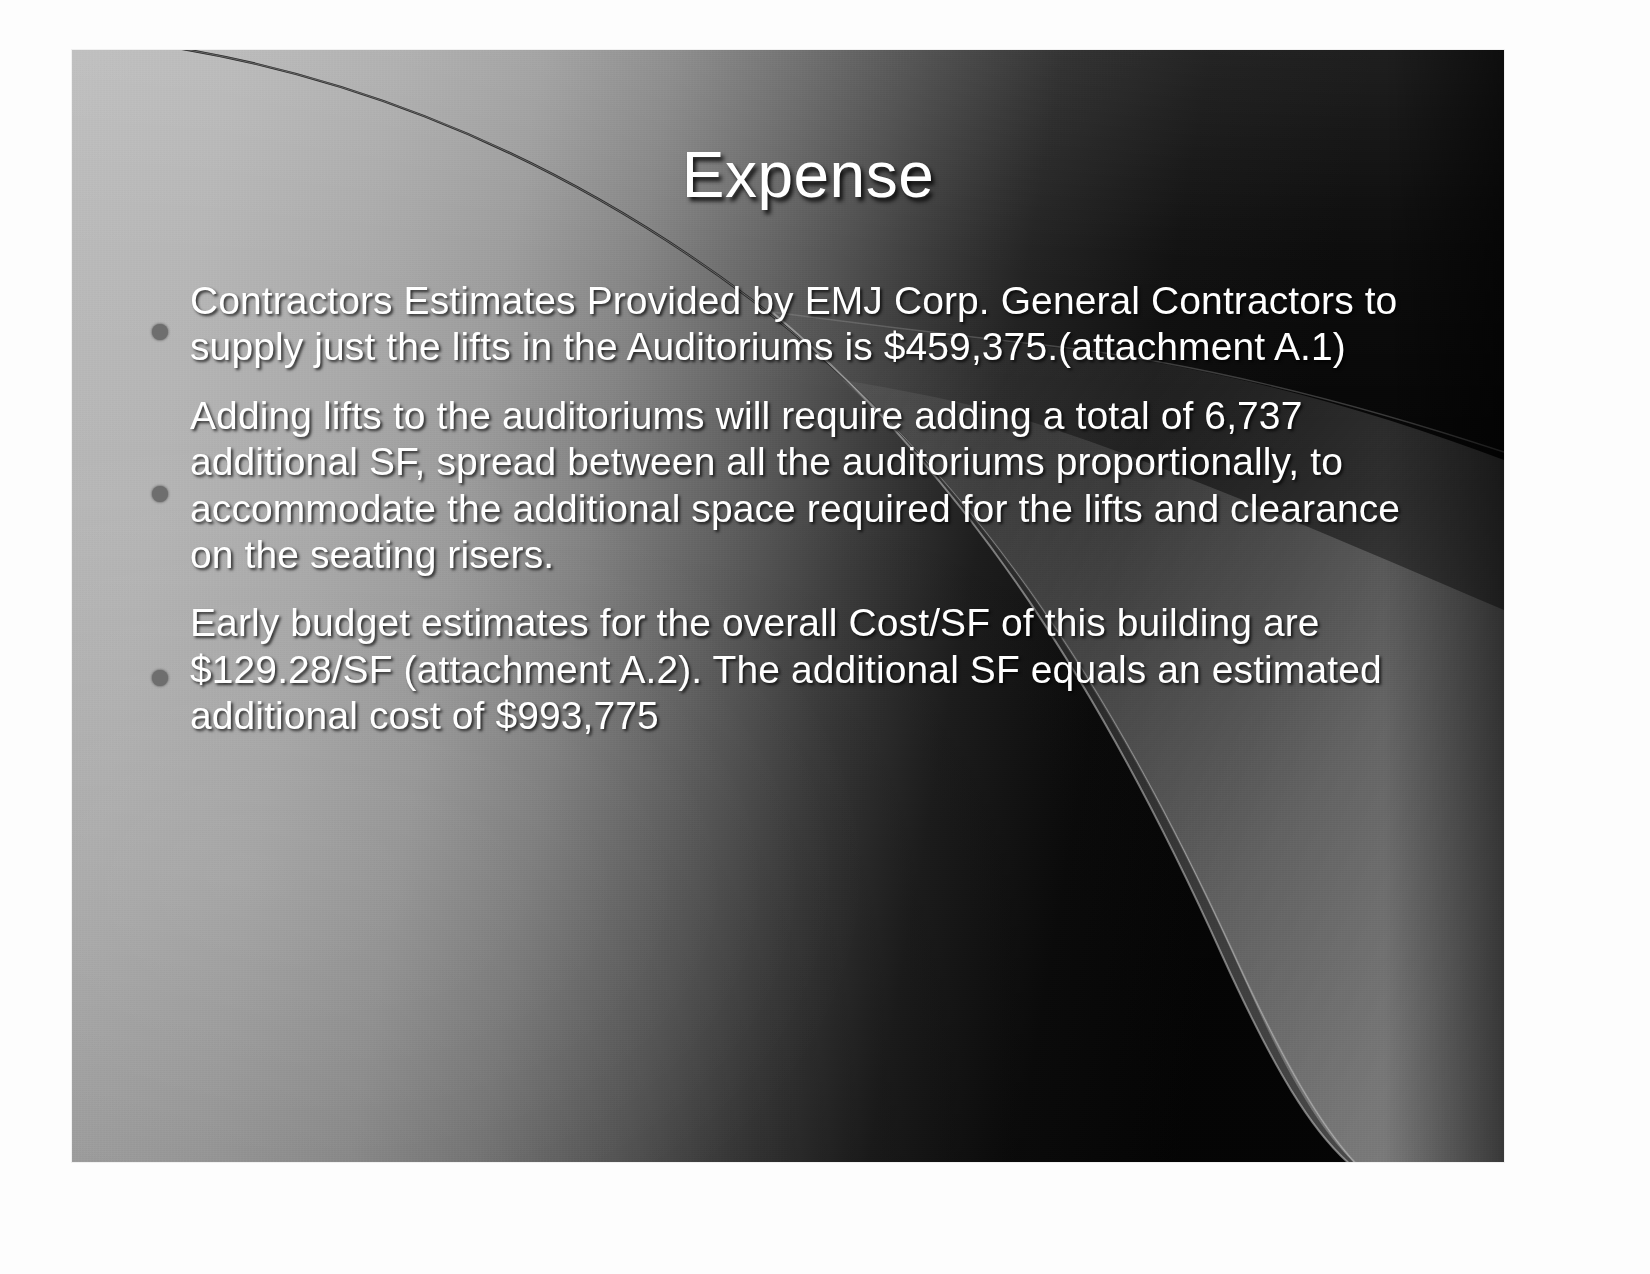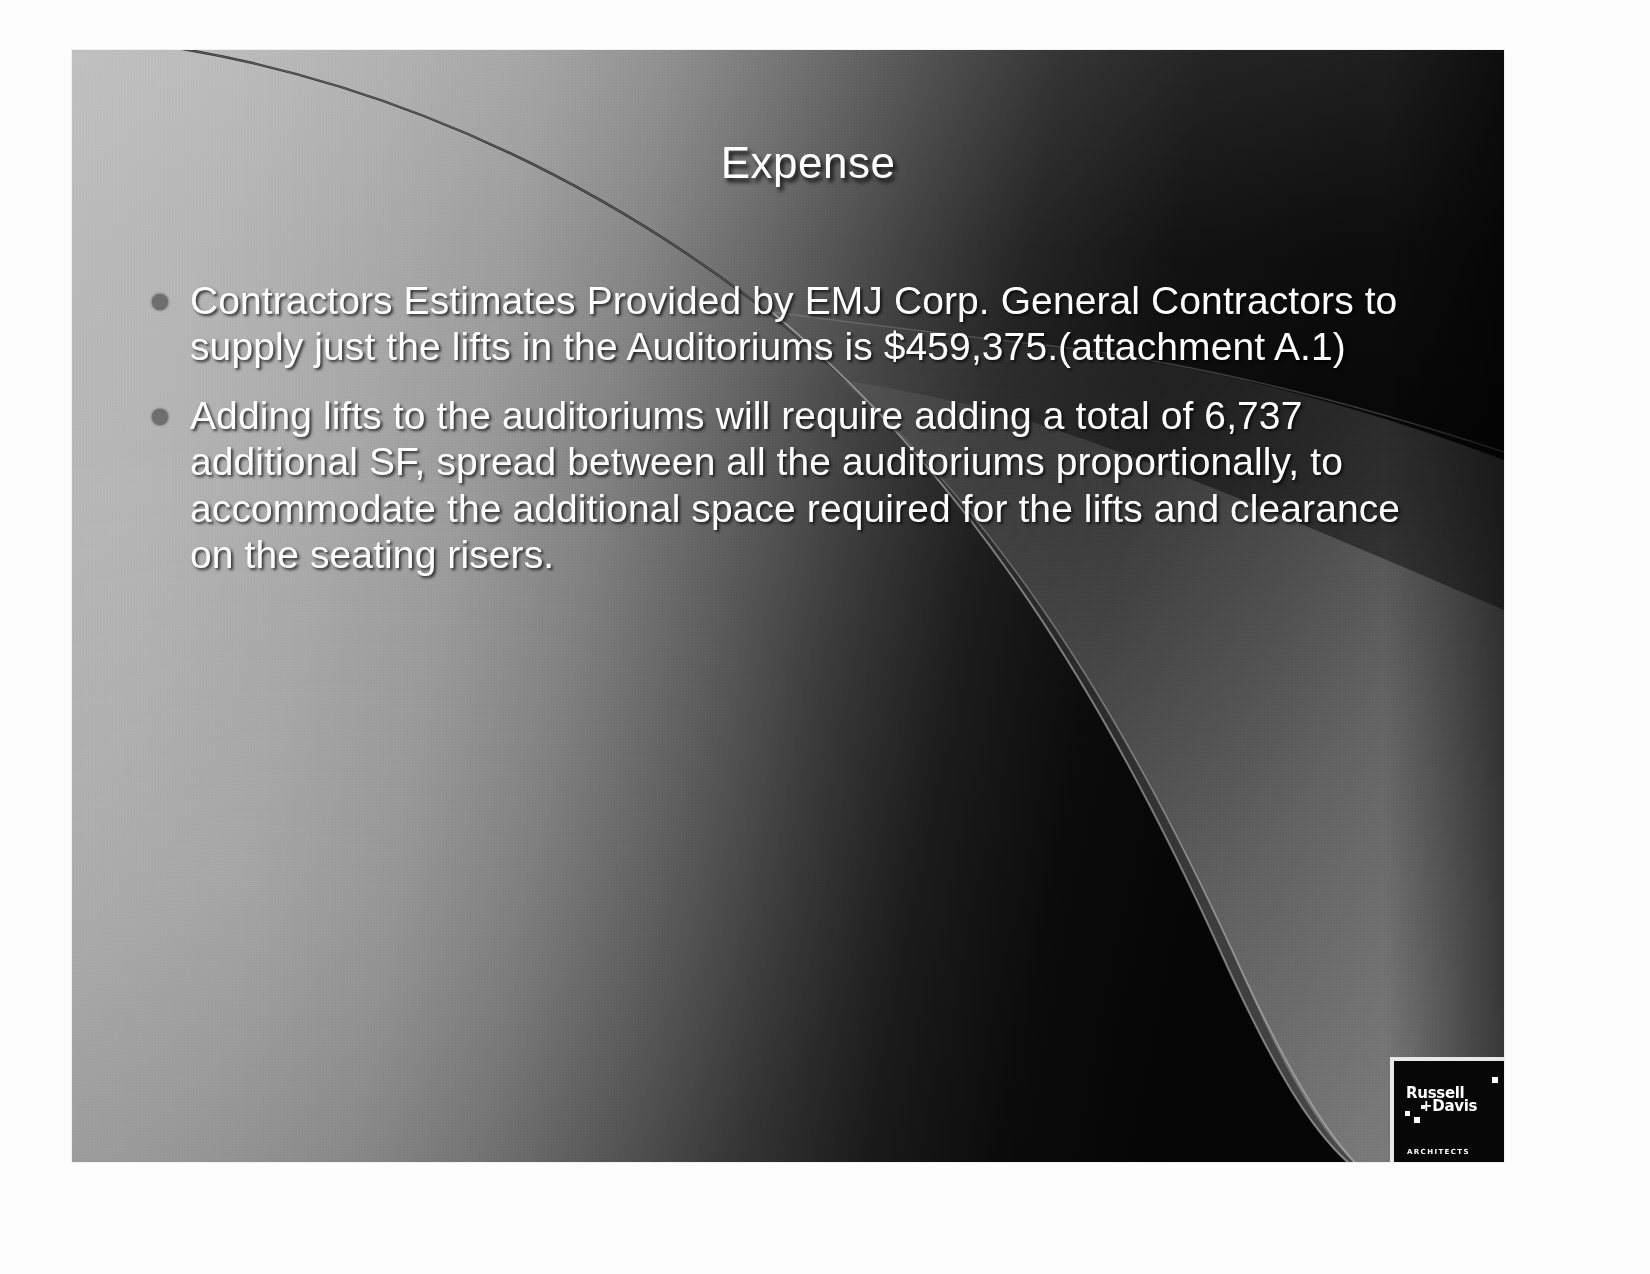--- a/index.html
+++ b/index.html
@@ -94,37 +94,37 @@
   .deco svg { position:absolute; inset:0; width:100%; height:100%; }
 
   
   #title {
     position: absolute;
     left: 0;
     right: 0;
     top: 88px;
     text-align: center;
     color: #ffffff;
-    font-size: 44px;
+    font-size: 64px;
     font-weight: 400;
     letter-spacing: 0.5px;
     text-shadow: 3px 4px 4px rgba(0,0,0,.85);
     padding-left: 40px;
   }
 
   
   #body {
     position: absolute;
     left: 80px;
     top: 228px;
     width: 1290px;
   }
   .bullet-row {
     display: flex;
-    align-items: flex-start;
+    align-items: center;
     margin-bottom: 22px;
   }
   .bullet-dot {
     flex: 0 0 auto;
     width: 16px;
     height: 16px;
     border-radius: 50%;
     background: #6e6e6e;
     margin: 16px 22px 0 0;
     box-shadow: 0 0 3px rgba(0,0,0,.6);
@@ -239,31 +239,22 @@
       <div class="bullet-row">
         <span class="bullet-dot"></span>
         <div class="bullet-text">Contractors Estimates Provided by EMJ Corp. General Contractors to supply just the lifts in the Auditoriums is $459,375.(attachment A.1)</div>
       </div>
 
       <div class="bullet-row">
         <span class="bullet-dot"></span>
         <div class="bullet-text">Adding lifts to the auditoriums will require adding a total of 6,737 additional SF, spread between all the auditoriums proportionally, to accommodate the additional space required for the lifts and clearance on the seating risers.</div>
       </div>
 
+      <div class="bullet-row">
+        <span class="bullet-dot"></span>
+        <div class="bullet-text">Early budget estimates for the overall Cost/SF of this building are $129.28/SF (attachment A.2).  The additional SF equals an estimated additional cost of $993,775</div>
+      </div>
 
     </div>
 
-    <div id="logo">
-      <div class="logo-inner">
-        <span class="sq a"></span>
-        <span class="sq b"></span>
-        <span class="sq c"></span>
-        <span class="sq d"></span>
-        <div class="logo-name">
-          <span>Russell</span>
-          <span class="l2">+Davis</span>
-        </div>
-        <div class="logo-arch">ARCHITECTS</div>
-      </div>
-    </div>
 
   </div>
 </div>
 
 </body></html>

